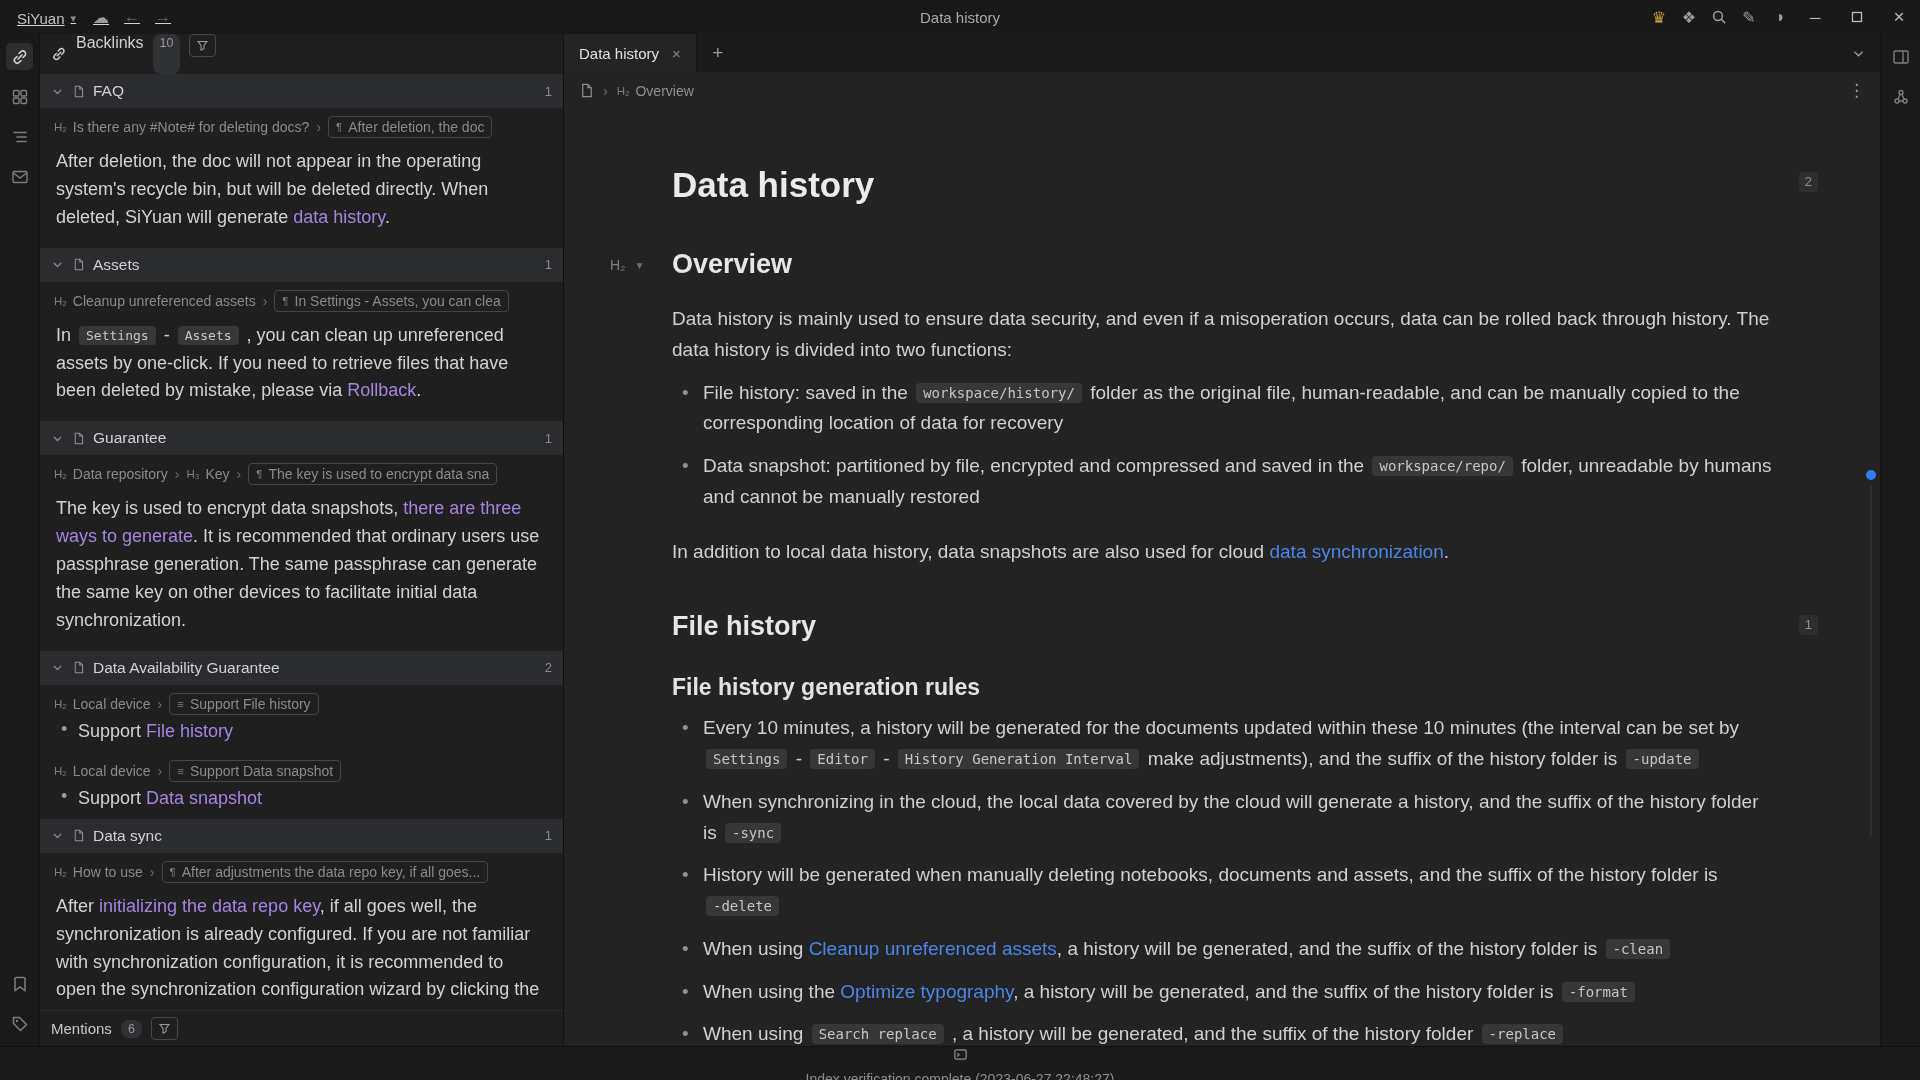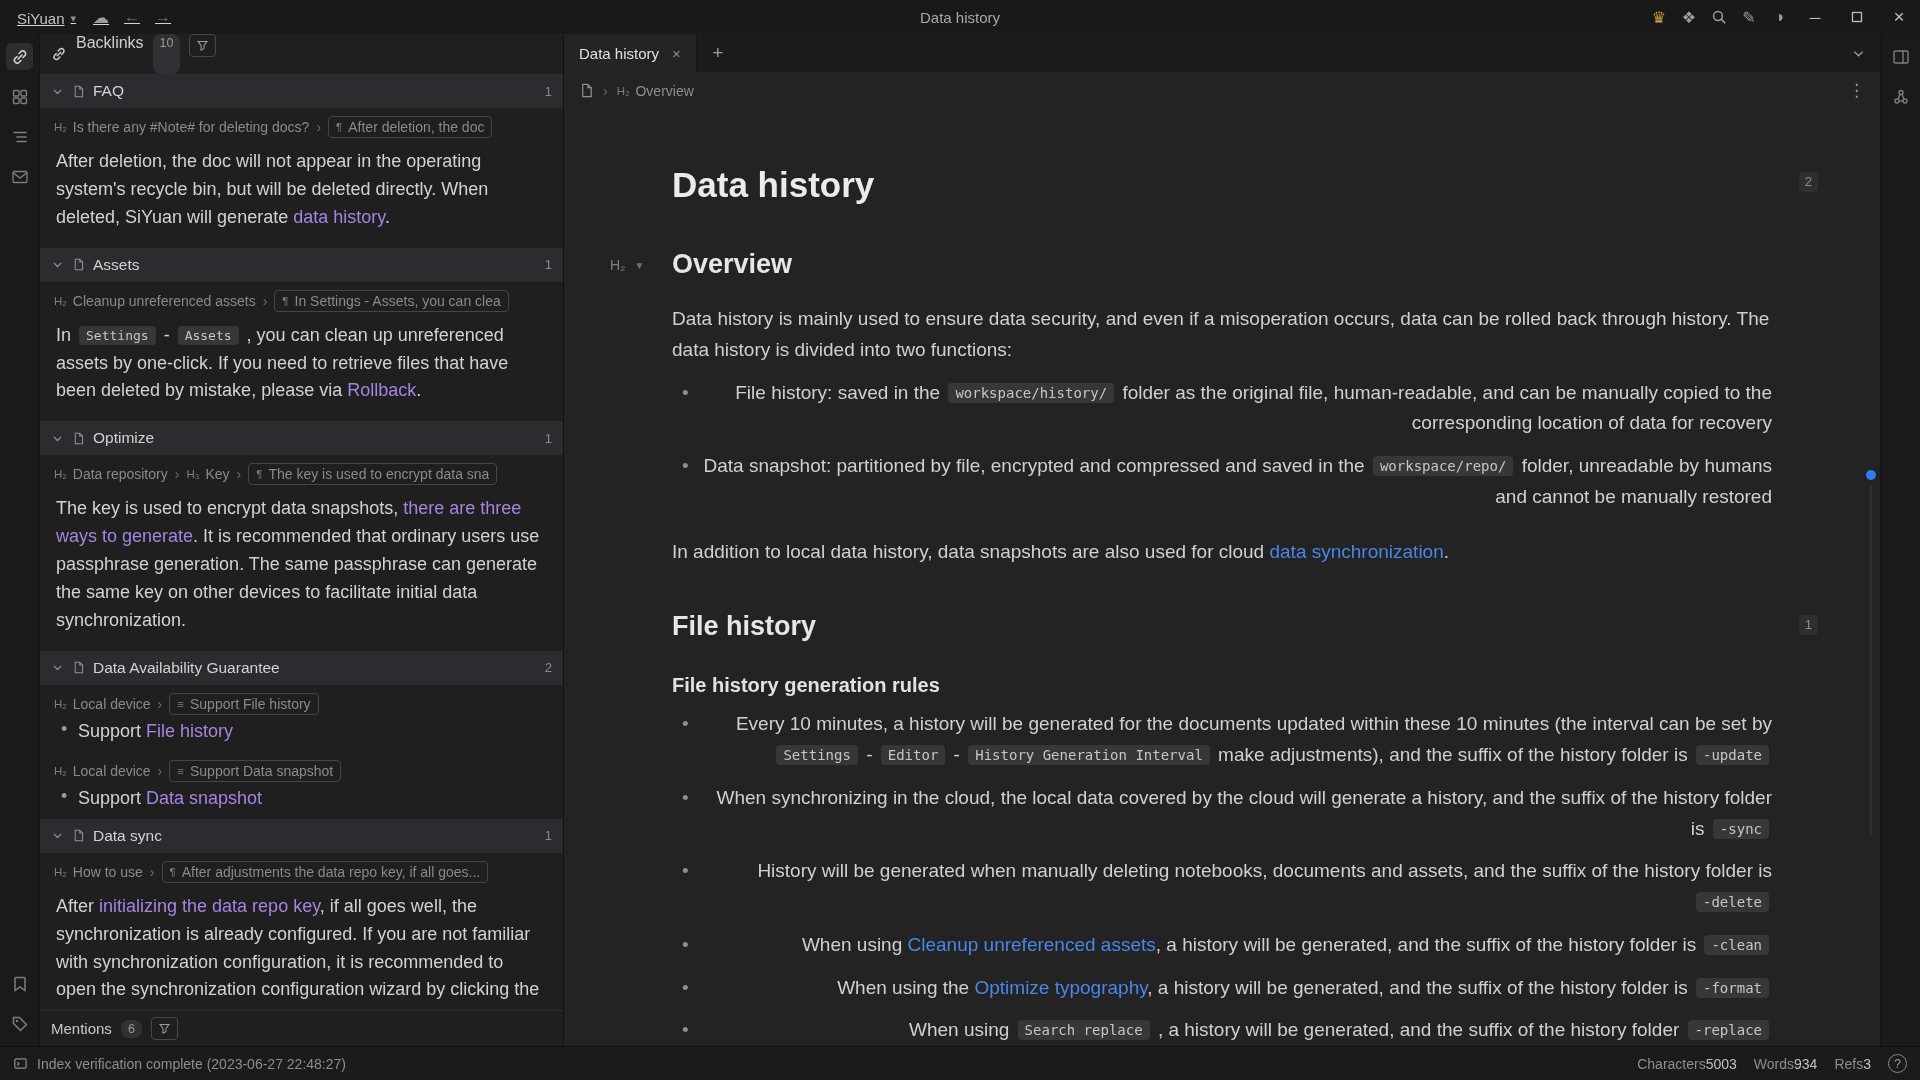--- a/index.html
+++ b/index.html
@@ -62,35 +62,35 @@
   .crumbbar{height:37px;display:flex;align-items:center;gap:9px;padding:0 15px;color:#8f8f8f;font-size:14px;}
   .crumb-more{margin-left:auto;background:none;border:0;color:#9c9c9c;font-size:17px;}
   .doc{flex:1;overflow:hidden;padding:0 108px;position:relative;}
   .doc-title{position:relative;font-size:35px;font-weight:700;color:#ebebeb;margin-top:56px;}
   .ref-badge{position:absolute;right:-46px;top:7px;font-size:13px;font-weight:400;color:#8f8f8f;background:#2e2e2e;border-radius:4px;padding:1px 6px;line-height:1.35;}
   .h2{position:relative;font-size:27px;font-weight:700;color:#e6e6e6;margin-top:44px;}
   .h2 .ref-badge{top:4px;}
   .gutter{position:absolute;left:-62px;top:8px;display:flex;align-items:center;gap:9px;font-weight:400;}
   .g-marker{font-size:14px;color:#7e7e7e;}
   .g-arrow{font-size:10px;color:#6e6e6e;cursor:pointer;}
-  .h3{font-size:20px;font-weight:700;color:#e2e2e2;margin-top:32px;}
+  .h3{font-size:23px;font-weight:700;color:#e2e2e2;margin-top:32px;}
   .para{margin-top:24px;font-size:19px;line-height:1.62;color:#d0d0d0;}
   .list{list-style:none;margin-top:12px;}
-  .li{position:relative;padding-left:31px;margin:12px 0;font-size:19px;line-height:1.62;color:#d0d0d0;text-align:right;}
+  .li{position:relative;padding-left:31px;margin:12px 0;font-size:19px;line-height:1.62;color:#d0d0d0;}
   .li::before{content:"•";position:absolute;left:10px;top:0;color:#8f8f8f;}
   .chip{font-family:"DejaVu Sans Mono","Liberation Mono",monospace;font-size:14px;background:#373737;color:#c6c6c6;border-radius:4px;padding:2px 7px;margin:0 3px;position:relative;top:-1px;white-space:nowrap;}
   .bl-para .chip,.bl-bullet .chip{font-size:13px;}
   .seg-link{cursor:pointer;}
   .editor .seg-link{color:var(--link-editor);}
   .panel .seg-link{color:var(--link-panel);}
   .scroll-track{position:absolute;right:8px;top:452px;height:350px;width:2px;background:#2f2f2f;}
   .scroll-dot{position:absolute;right:4px;top:436px;width:10px;height:10px;border-radius:50%;background:var(--scroll-marker);cursor:pointer;}
 
   
-  .statusbar{height:34px;background:#1b1b1b;border-top:1px solid #101010;display:flex;align-items:center;gap:9px;padding:0 13px;font-size:14px;color:#8d8d8d;}
+  .statusbar{height:34px;background:#1b1b1b;border-top:1px solid #101010;display:flex;align-items:center;gap:9px;padding:0 13px;font-size:14px;color:#8d8d8d;flex-direction:column;}
   .sb-right{margin-left:auto;display:flex;align-items:center;gap:17px;}
   .sb-stat{display:flex;}
   .sb-stat .v{color:#c0c0c0;}
   .help-circle{width:19px;height:19px;border:1.5px solid #868686;border-radius:50%;display:flex;align-items:center;justify-content:center;font-size:12px;color:#9a9a9a;cursor:pointer;}
 </style>
 </head>
 <body>
 
 <header class="titlebar">
   <div class="tb-left">
@@ -256,21 +256,21 @@
               <svg width="13" height="13" viewBox="0 0 16 16">
                 <path d="M3.5 6l4.5 4.5L12.5 6" fill="none" stroke="currentColor" stroke-width="1.5"></path>
               </svg>
             </span>
           <span class="ic sec-chev">
               <svg width="13" height="13" viewBox="0 0 16 16" fill="none" stroke="currentColor" stroke-width="1.3">
                 <path d="M4 1.5h5.5L13 5v9.5H4z"></path>
                 <path d="M9.5 1.5V5H13"></path>
               </svg>
             </span>
-          <span class="sec-title">Optimize</span>
+          <span class="sec-title">Guarantee</span>
           <span class="sec-count">1</span>
         </div>
         <div class="crumb-row">
           <span class="crumb-item">
             <span class="crumb-marker">H₂</span>
             <span class="crumb-text">Data repository</span>
           </span>
           <span class="crumb-sep">›</span>
           <span class="crumb-item">
             <span class="crumb-marker">H₃</span>

